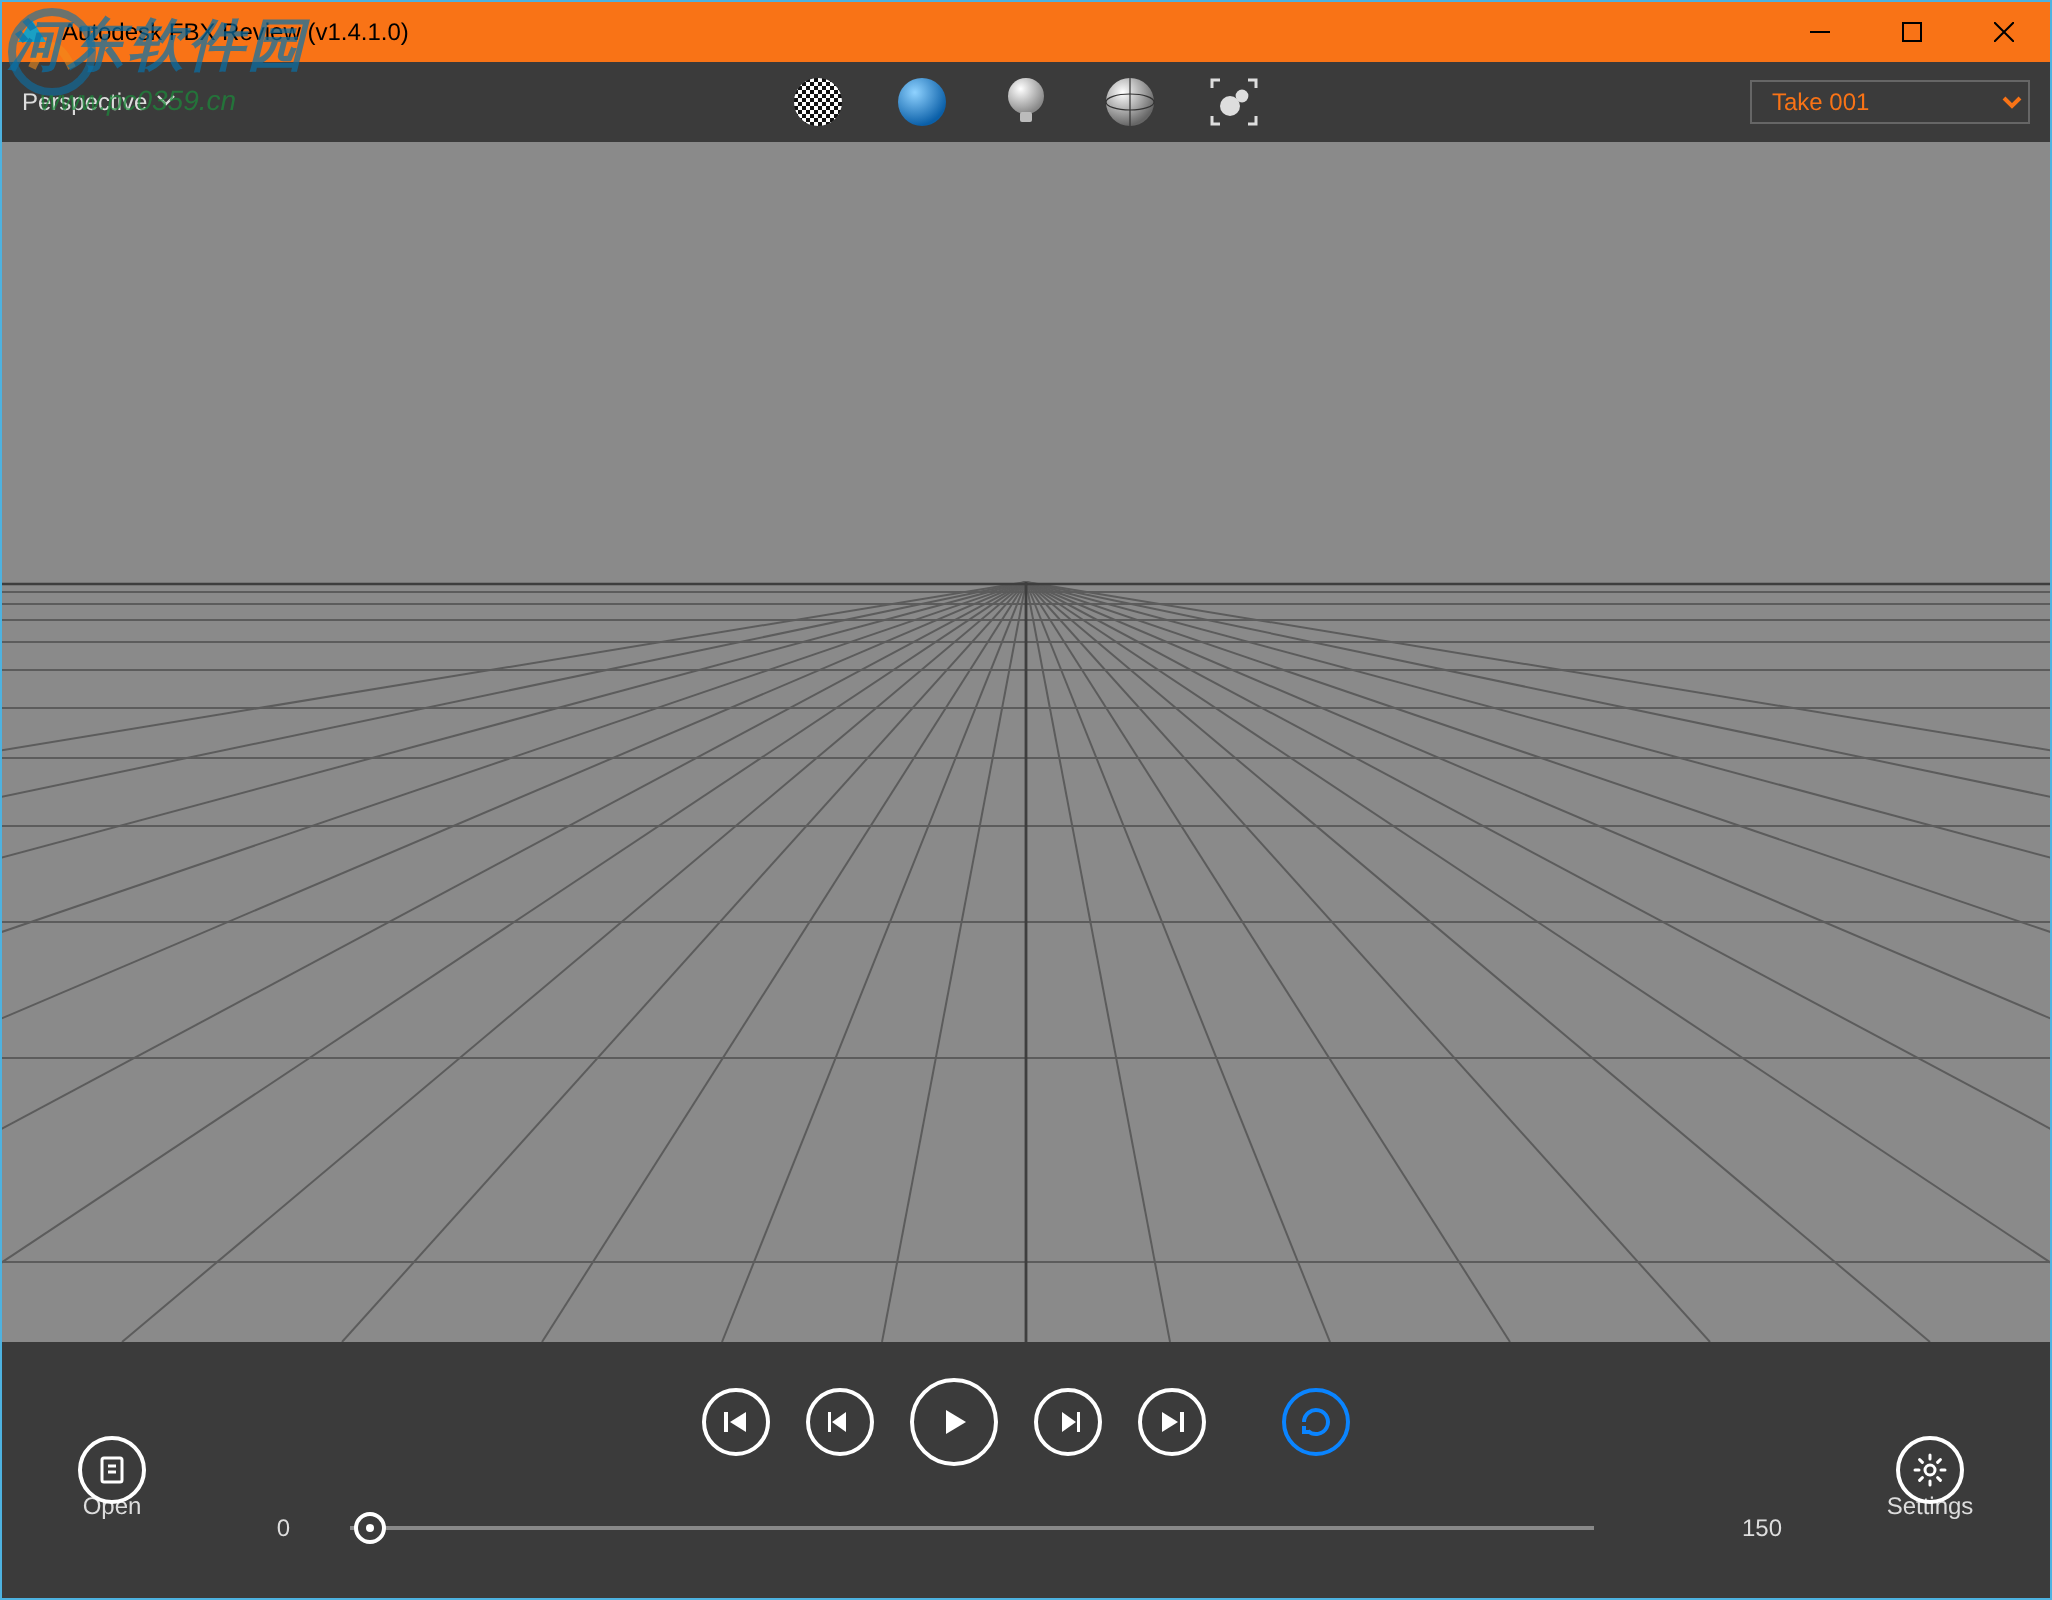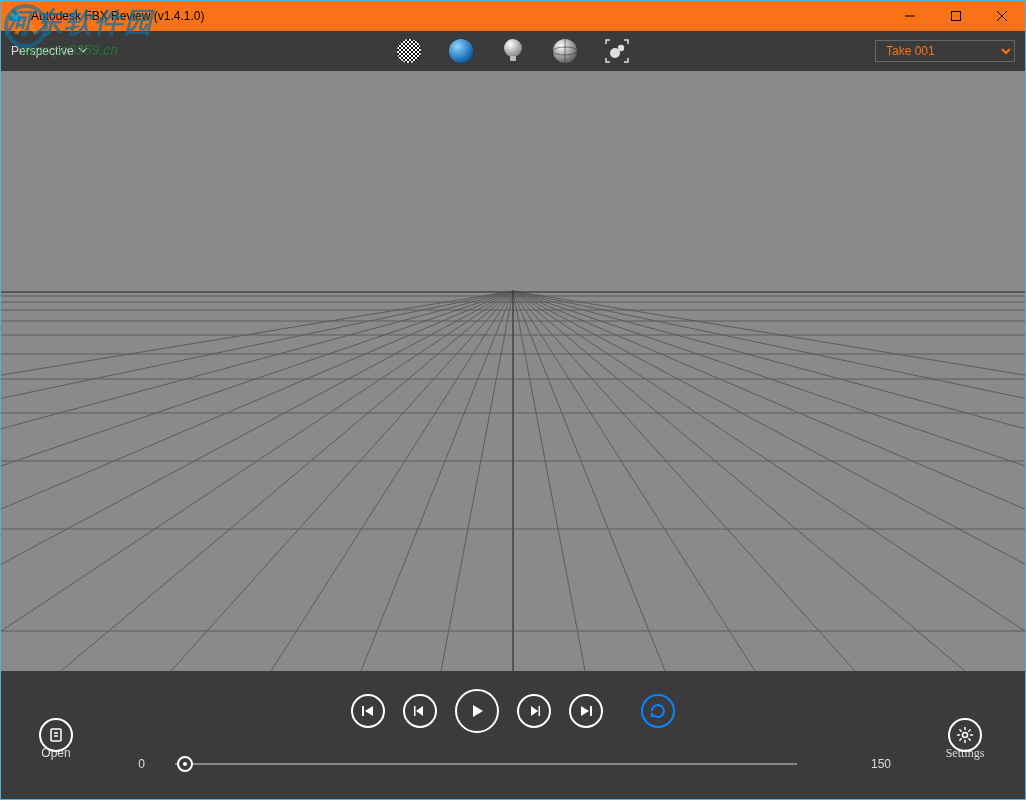--- a/index.html
+++ b/index.html
@@ -283,17 +283,17 @@
               <line x1="9" y1="14.5" x2="9" y2="16.5"></line>
             <line x1="1.5" y1="9" x2="3.5" y2="9"></line>
               <line x1="14.5" y1="9" x2="16.5" y2="9"></line>
             <line x1="3.8" y1="3.8" x2="5.2" y2="5.2"></line>
               <line x1="12.8" y1="12.8" x2="14.2" y2="14.2"></line>
             <line x1="14.2" y1="3.8" x2="12.8" y2="5.2"></line>
               <line x1="5.2" y1="12.8" x2="3.8" y2="14.2"></line>
           </g>
         </svg>
       </div>
-      <span class="btn-label" style="margin-top:-6px;font-family:Liberation Serif, serif;">Settings</span>
+      <span class="btn-label" style="margin-top:-6px;">Settings</span>
     </div>
   </div>
 
 </div>
 
 </body></html>

